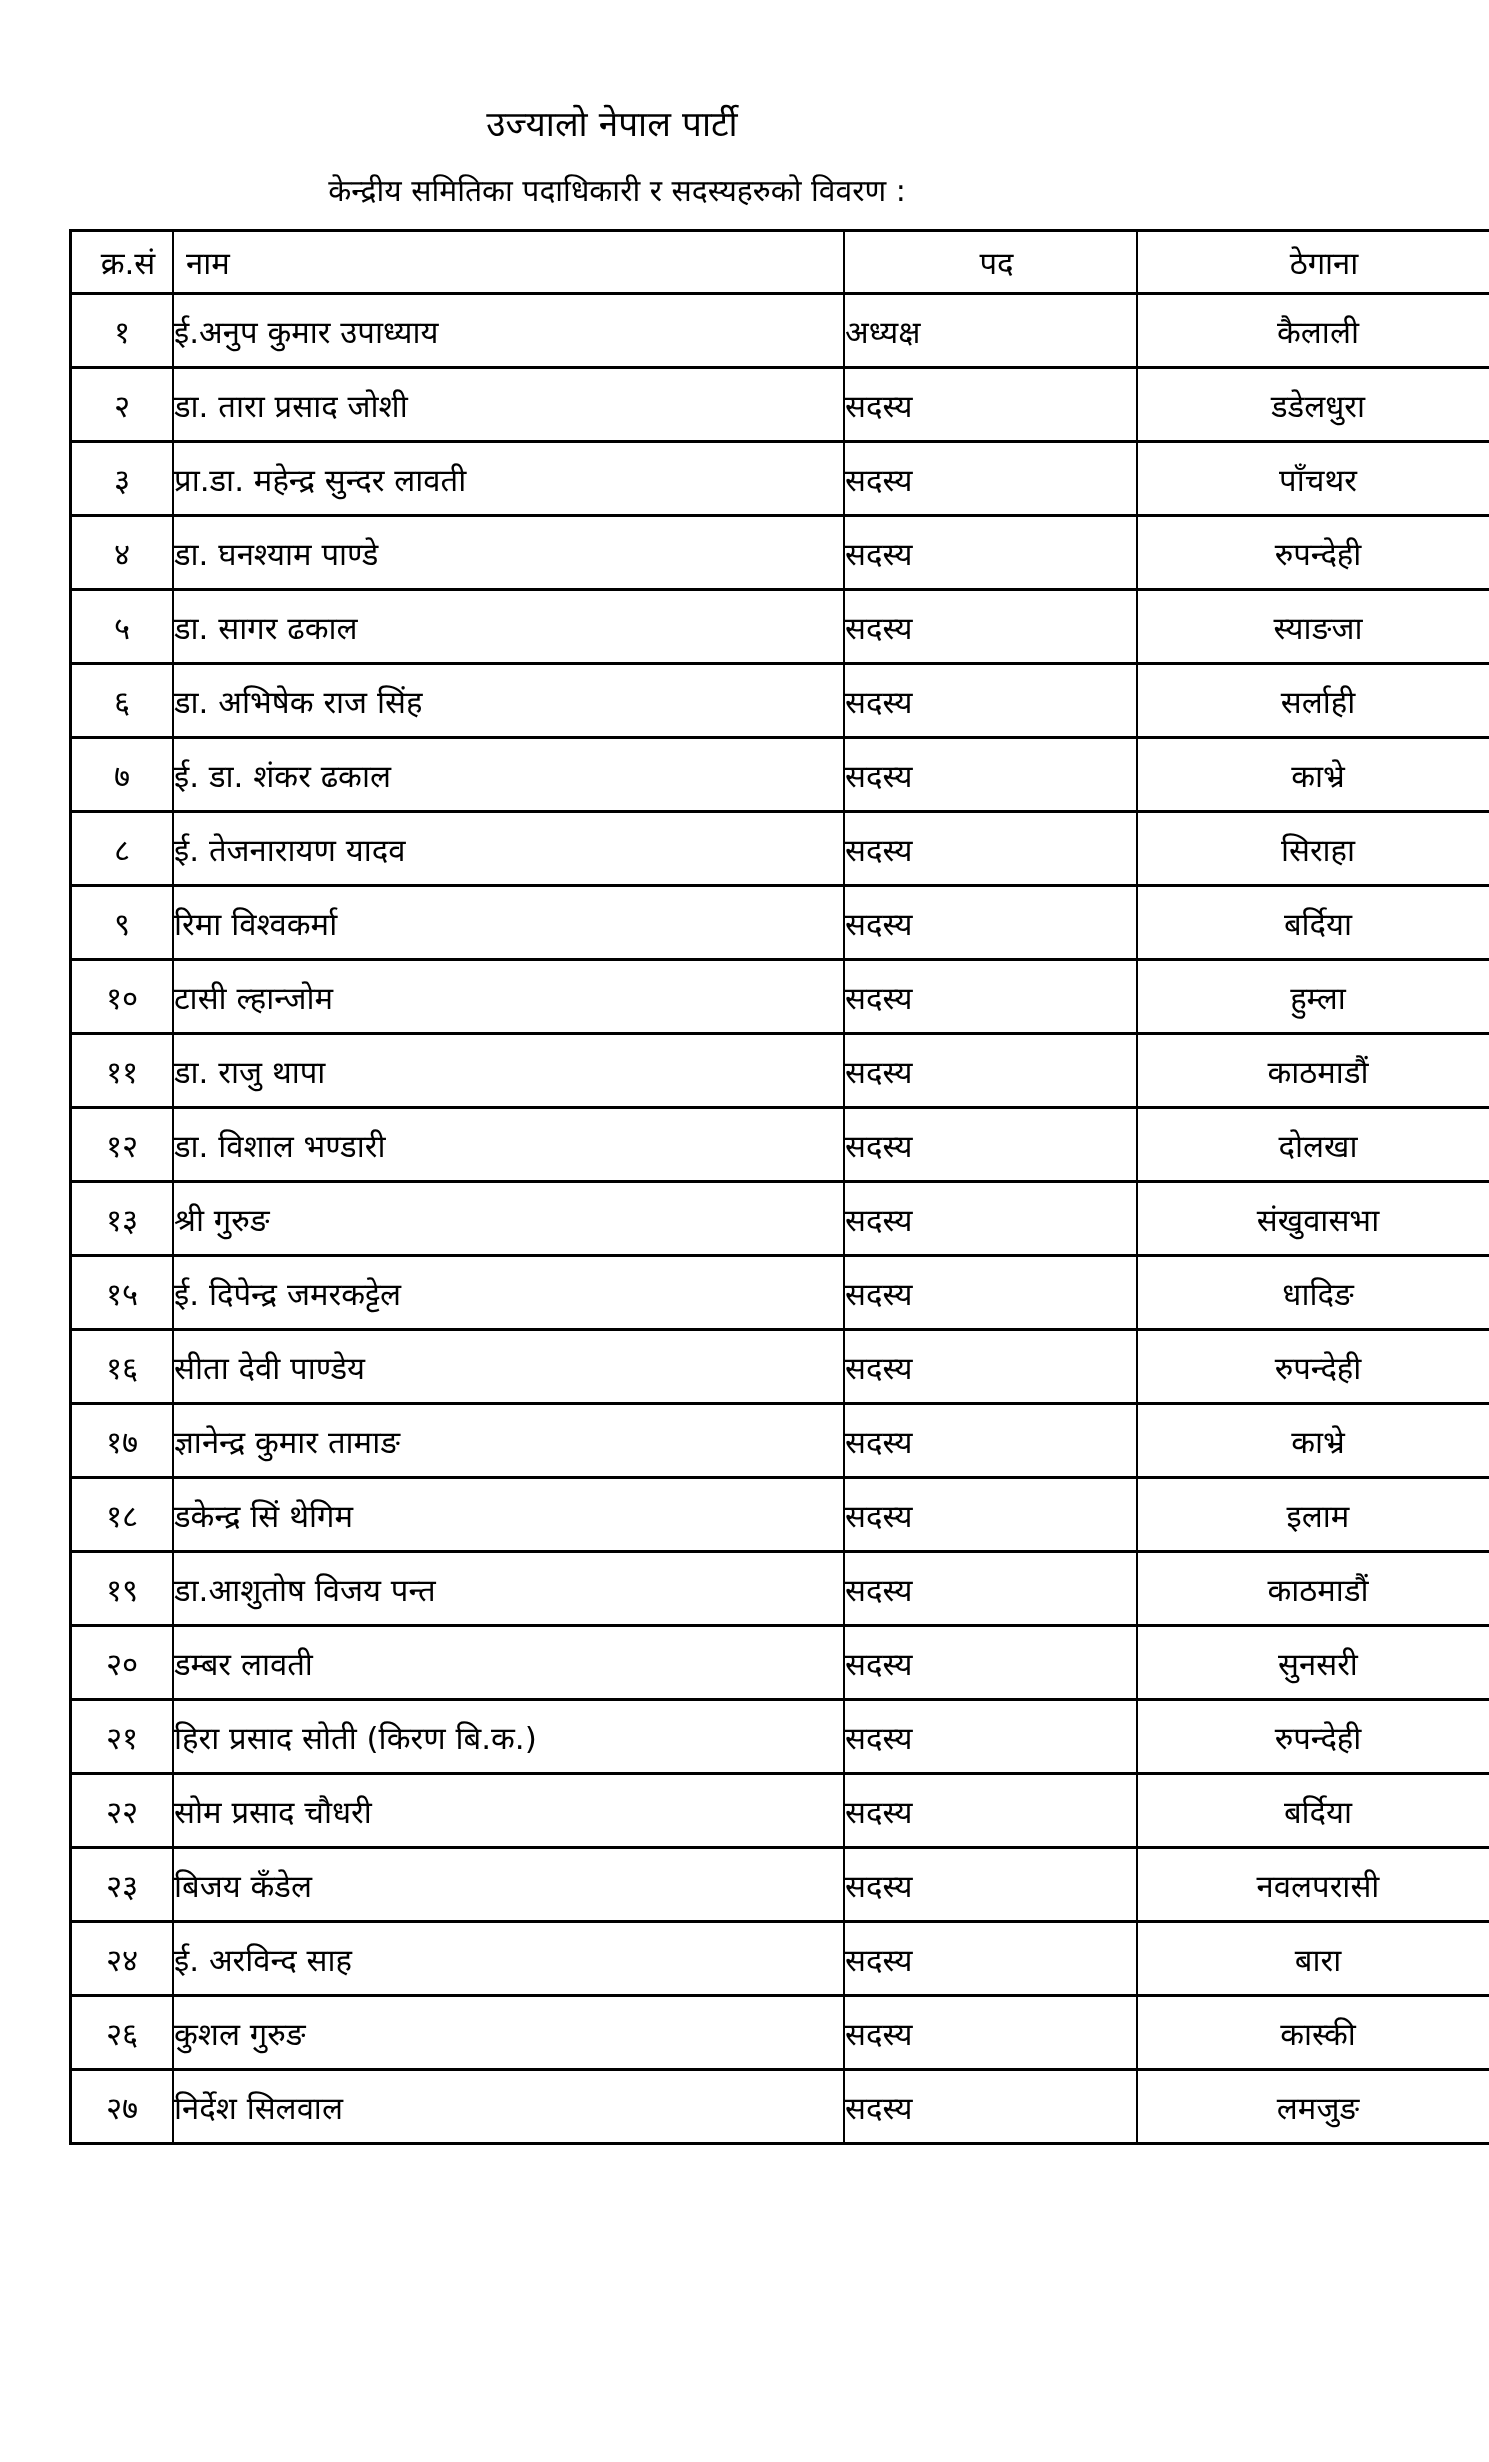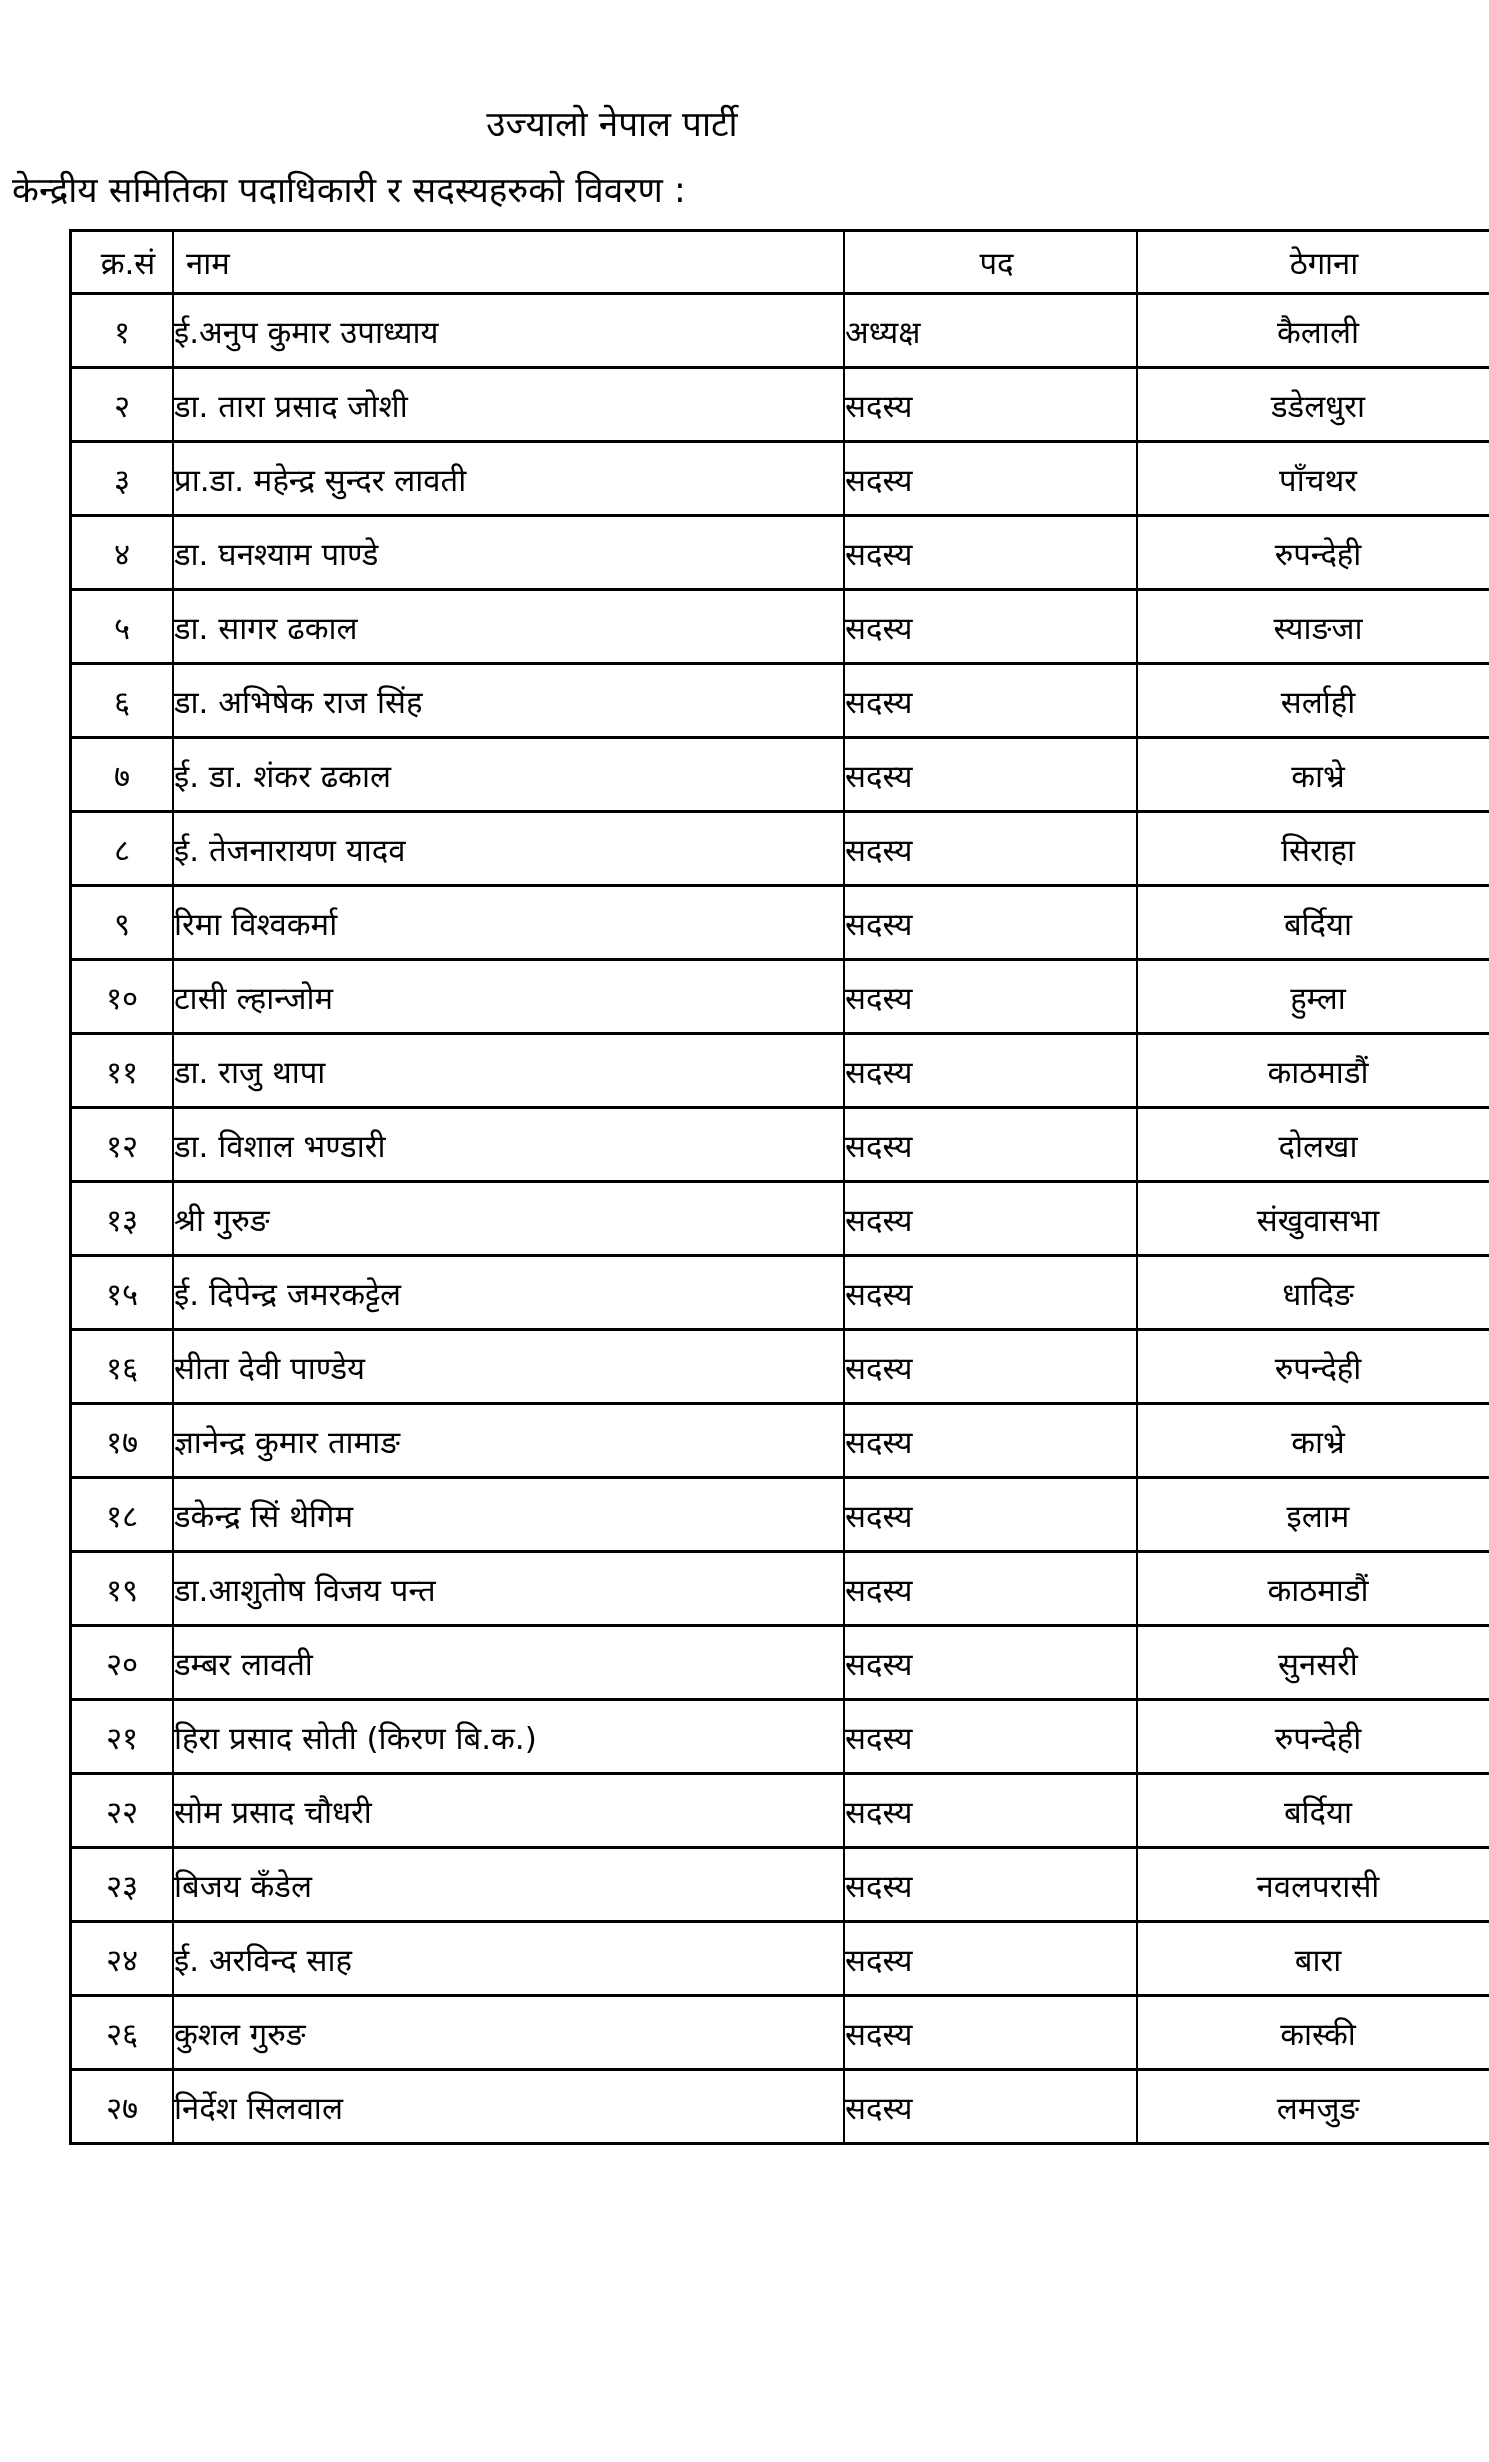--- a/index.html
+++ b/index.html
@@ -21,23 +21,24 @@
     left: 0;
     width: 100%;
     text-align: center;
     font-size: 35px;
     line-height: 47px;
     white-space: nowrap;
   }
   .doc-subtitle {
     position: absolute;
     top: 167px;
-    left: 12px;
+    left: 5px;
     width: 100%;
-    font-size: 35px;
+    text-align: center;
+    font-size: 30px;
     line-height: 47px;
     white-space: nowrap;
   }
   table.member-table {
     position: absolute;
     top: 229px;
     left: 69px;
     width: 1373px;
     border-collapse: collapse;
     table-layout: fixed;

